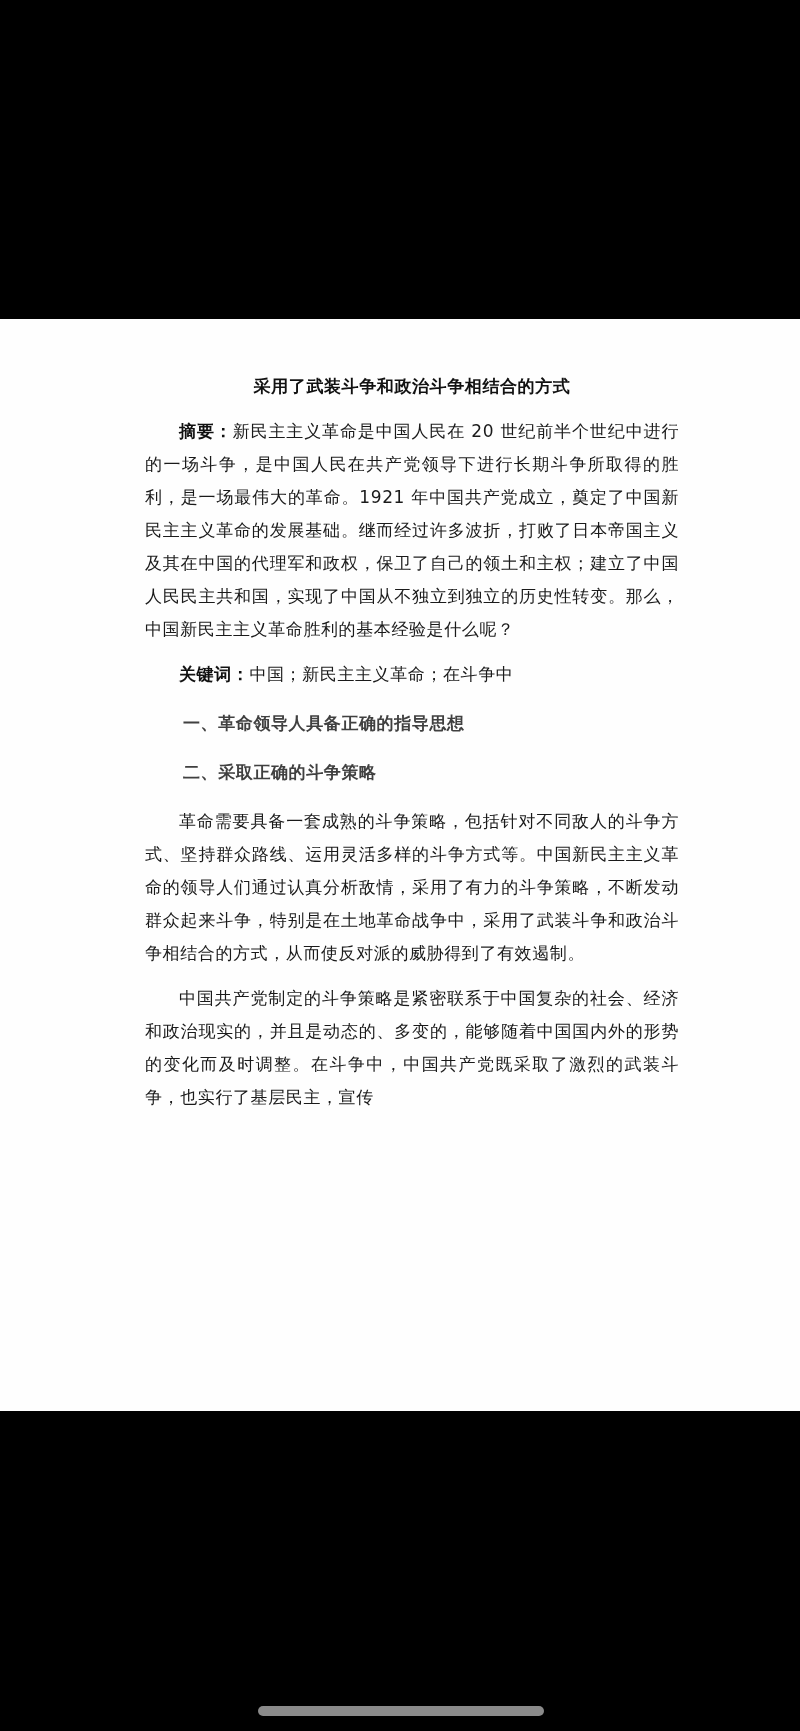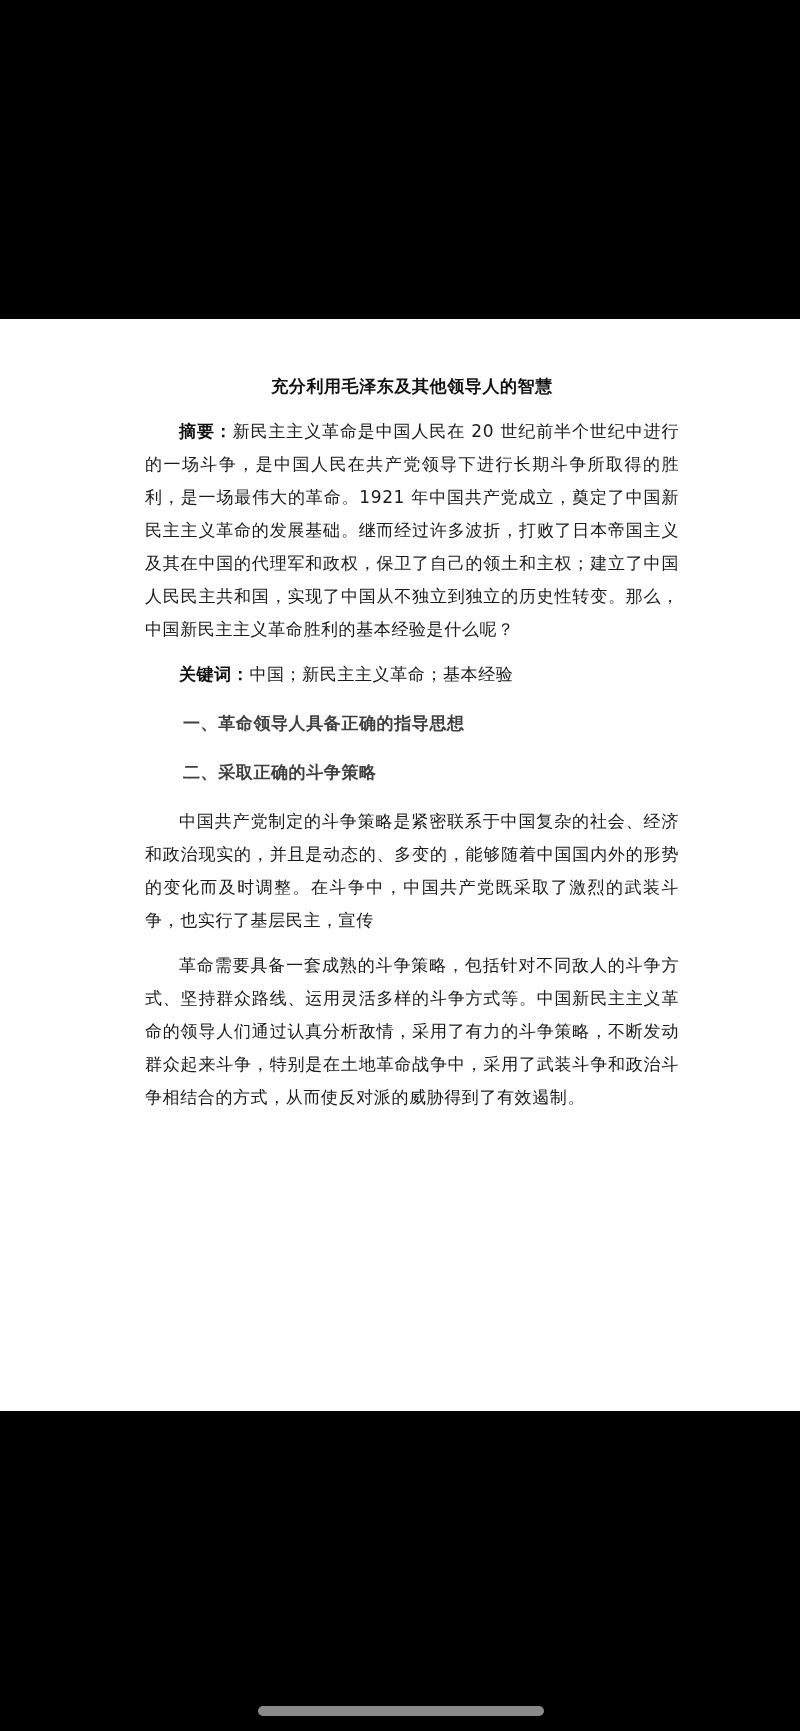--- a/index.html
+++ b/index.html
@@ -26,27 +26,27 @@
     .home-indicator {
       position: absolute; left: 258px; top: 1706px; width: 286px; height: 10px;
       border-radius: 5px; background: #8a8a8a;
     }
   </style>
 </head>
 <body>
 
 <div class="page">
   <div class="content">
-    <p class="title">充分利用毛泽东及其他领导人的智慧</p>
+    <p class="title">采用了武装斗争和政治斗争相结合的方式</p>
 
     <p class="p"><span class="lbl">摘要：</span><span>新民主主义革命是中国人民在 20 世纪前半个世纪中进行的一场斗争，是中国人民在共产党领导下进行长期斗争所取得的胜利，是一场最伟大的革命。1921 年中国共产党成立，奠定了中国新民主主义革命的发展基础。继而经过许多波折，打败了日本帝国主义及其在中国的代理军和政权，保卫了自己的领土和主权；建立了中国人民民主共和国，实现了中国从不独立到独立的历史性转变。那么，中国新民主主义革命胜利的基本经验是什么呢？</span></p>
 
-    <p class="p"><span class="lbl">关键词：</span><span>中国；新民主主义革命；基本经验</span></p>
+    <p class="p"><span class="lbl">关键词：</span><span>中国；新民主主义革命；在斗争中</span></p>
 
     <p class="heading">一、革命领导人具备正确的指导思想</p>
 
     <p class="heading">二、采取正确的斗争策略</p>
+    <p class="p">革命需要具备一套成熟的斗争策略，包括针对不同敌人的斗争方式、坚持群众路线、运用灵活多样的斗争方式等。中国新民主主义革命的领导人们通过认真分析敌情，采用了有力的斗争策略，不断发动群众起来斗争，特别是在土地革命战争中，采用了武装斗争和政治斗争相结合的方式，从而使反对派的威胁得到了有效遏制。</p>
     <p class="p">中国共产党制定的斗争策略是紧密联系于中国复杂的社会、经济和政治现实的，并且是动态的、多变的，能够随着中国国内外的形势的变化而及时调整。在斗争中，中国共产党既采取了激烈的武装斗争，也实行了基层民主，宣传</p>
-    <p class="p">革命需要具备一套成熟的斗争策略，包括针对不同敌人的斗争方式、坚持群众路线、运用灵活多样的斗争方式等。中国新民主主义革命的领导人们通过认真分析敌情，采用了有力的斗争策略，不断发动群众起来斗争，特别是在土地革命战争中，采用了武装斗争和政治斗争相结合的方式，从而使反对派的威胁得到了有效遏制。</p>
   </div>
 </div>
 
 <div class="home-indicator"></div>
 
 </body></html>

